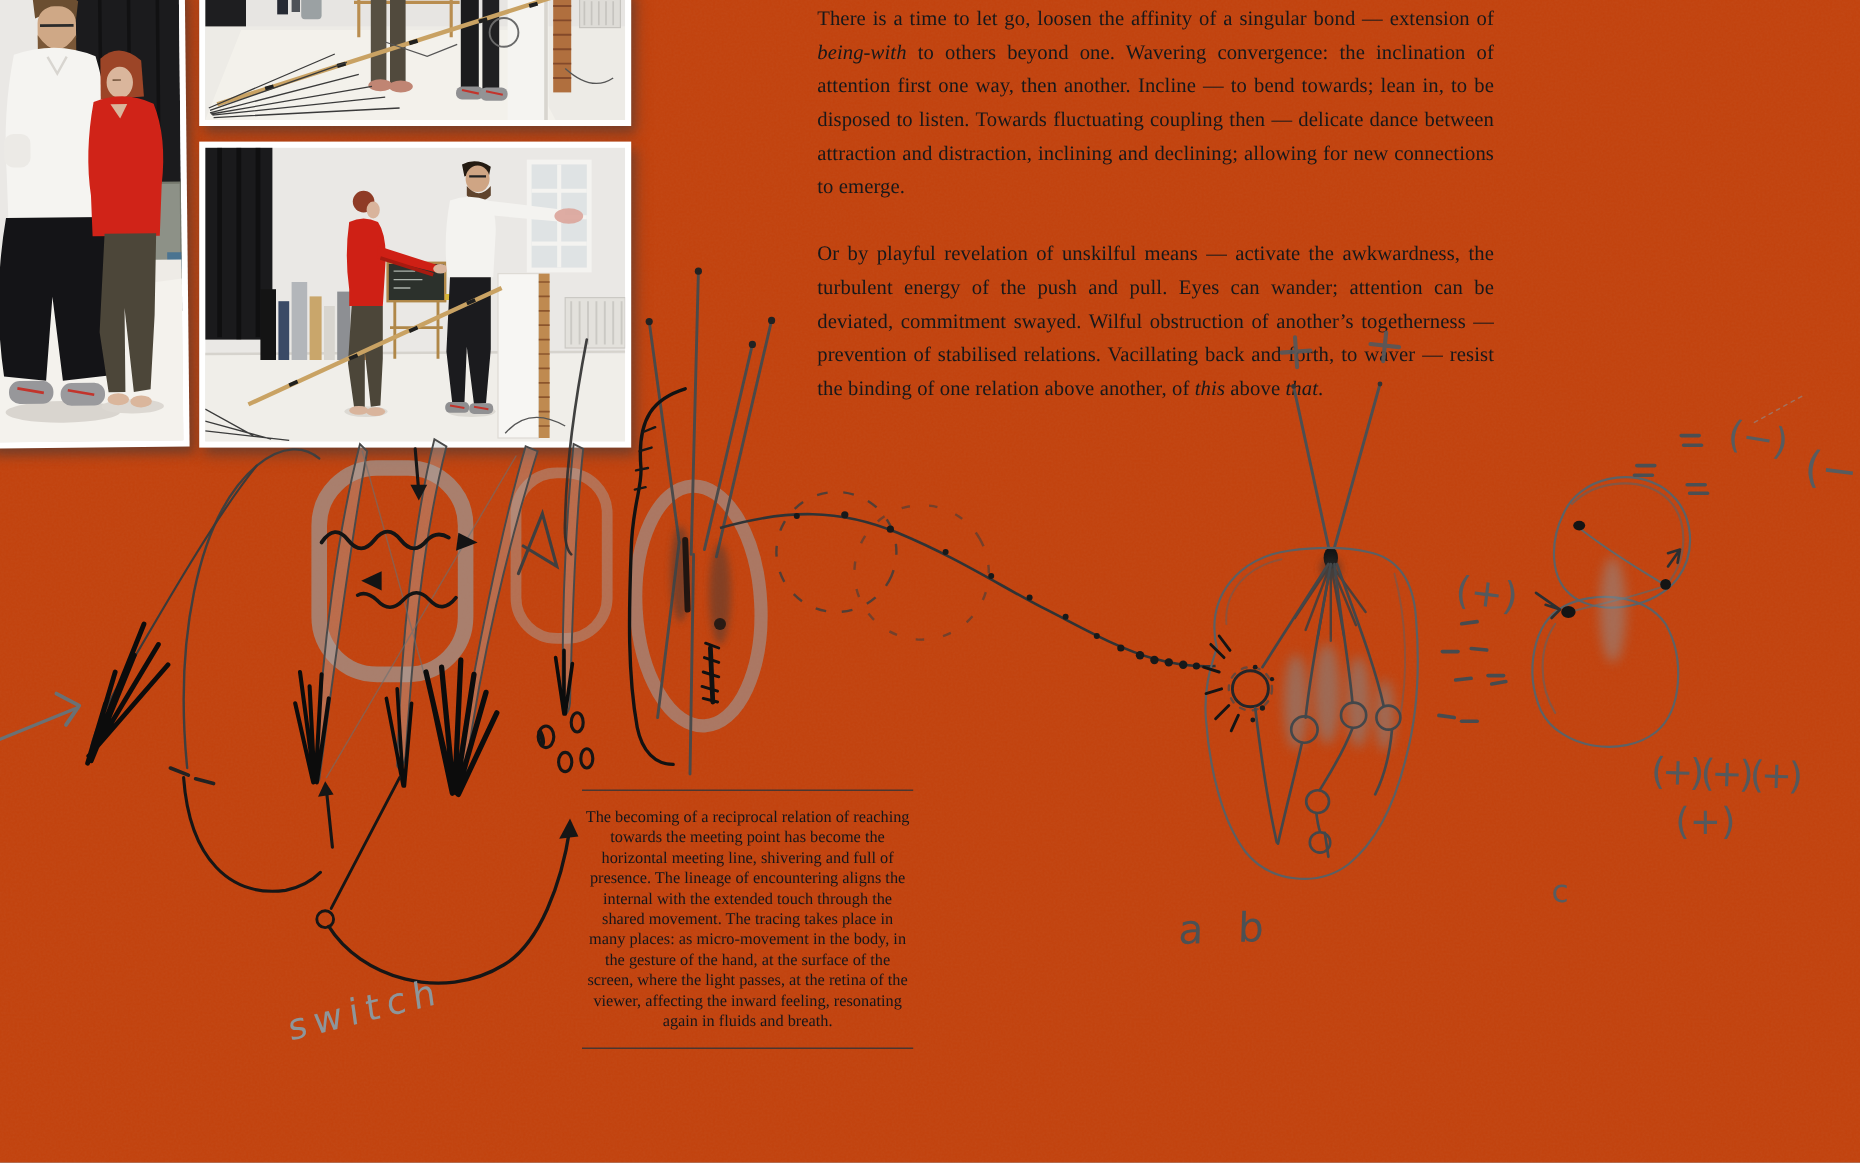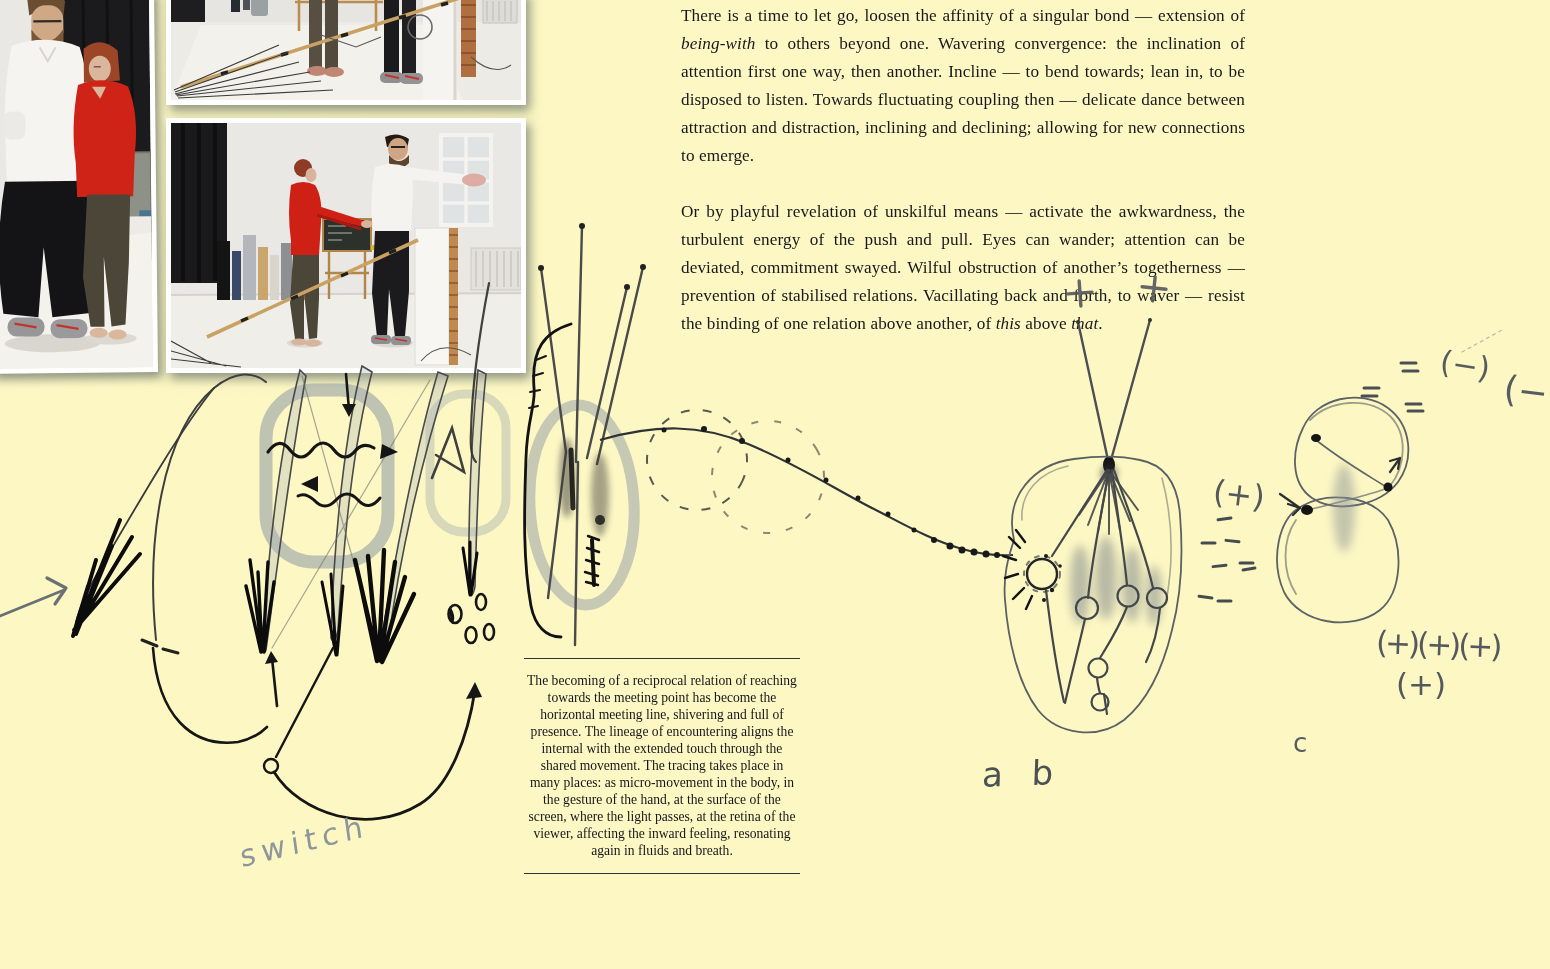--- a/index.html
+++ b/index.html
@@ -1,31 +1,31 @@
 <!DOCTYPE html>
 <html><head>
 <meta charset="utf-8">
 <style>
   html,body{margin:0;padding:0;background:#9fb2b8;}
-  .page{position:relative;width:1550px;height:969px;background:#fef9c3;overflow:hidden;
+  .page{position:relative;width:1550px;height:969px;background:#c2410c;overflow:hidden;
         font-family:"Liberation Serif","DejaVu Serif",serif;}
   .texture{position:absolute;inset:0;z-index:1;pointer-events:none;}
   
   .photo{position:absolute;background:#fff;box-shadow:4px 6px 10px rgba(40,55,65,.5);z-index:2;}
   .photo svg{display:block;}
   #photo1{left:-12px;top:-10px;padding:5px;transform:rotate(-0.6deg);}
   #photo2{left:166px;top:-10px;padding:5px;}
   #photo3{left:166px;top:118px;padding:5px;}
   
   .essay{position:absolute;left:681px;top:2px;width:564px;z-index:2;color:#17181a;}
   .essay p{margin:0 0 28px 0;font-size:17.2px;line-height:28px;text-align:justify;
            letter-spacing:.1px;}
   .essay .it,.caption .it{font-style:italic;}
   
-  .caption{position:absolute;left:524px;top:658px;width:276px;z-index:2;color:#15161a;
+  .caption{position:absolute;left:485px;top:658px;width:276px;z-index:2;color:#15161a;
            border-top:1.2px solid #2e3338;border-bottom:1.2px solid #2e3338;
            padding:13px 0 14px 0;}
   .caption div{font-size:13.6px;line-height:17px;text-align:center;}
   
   .sketch{position:absolute;inset:0;z-index:3;pointer-events:none;}
   .hand{font-family:"DejaVu Sans",sans-serif;}
 </style>
 </head>
 <body>
 

